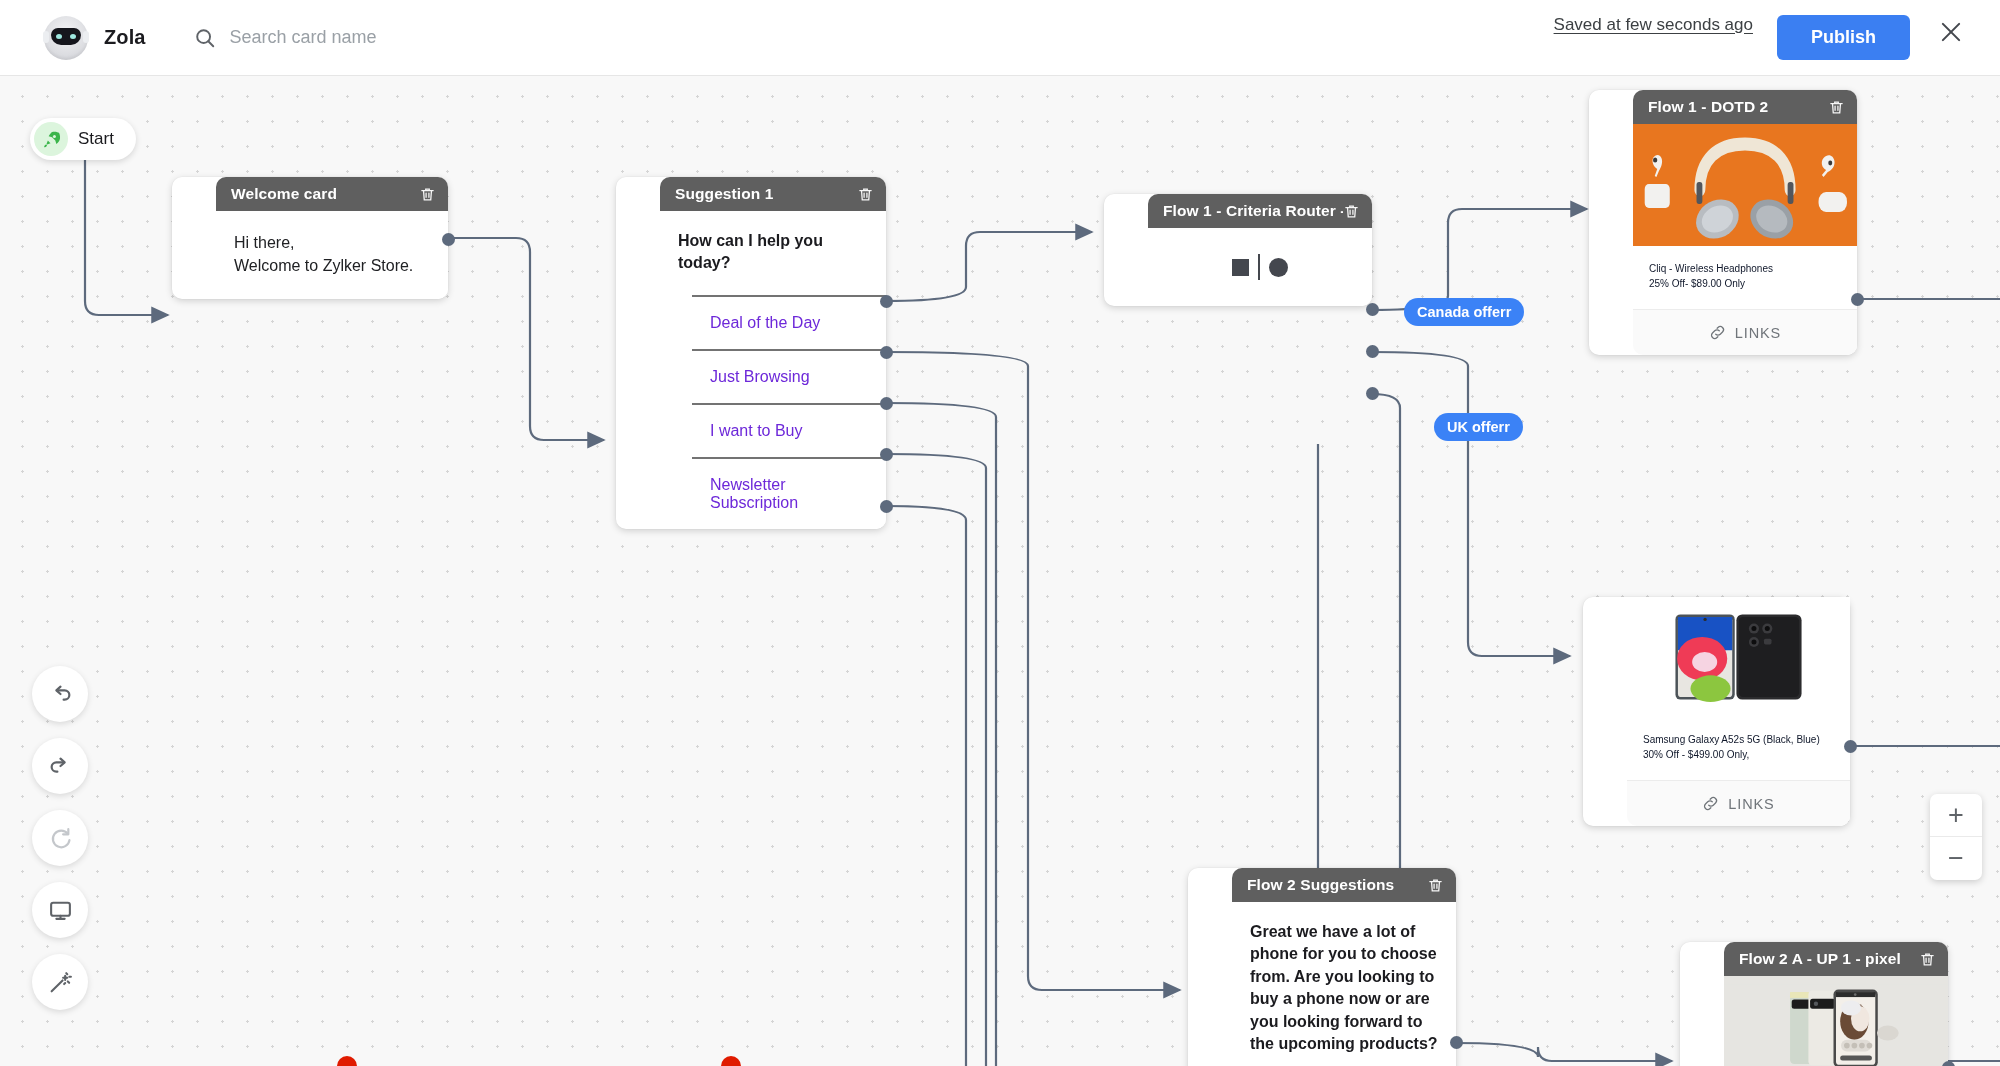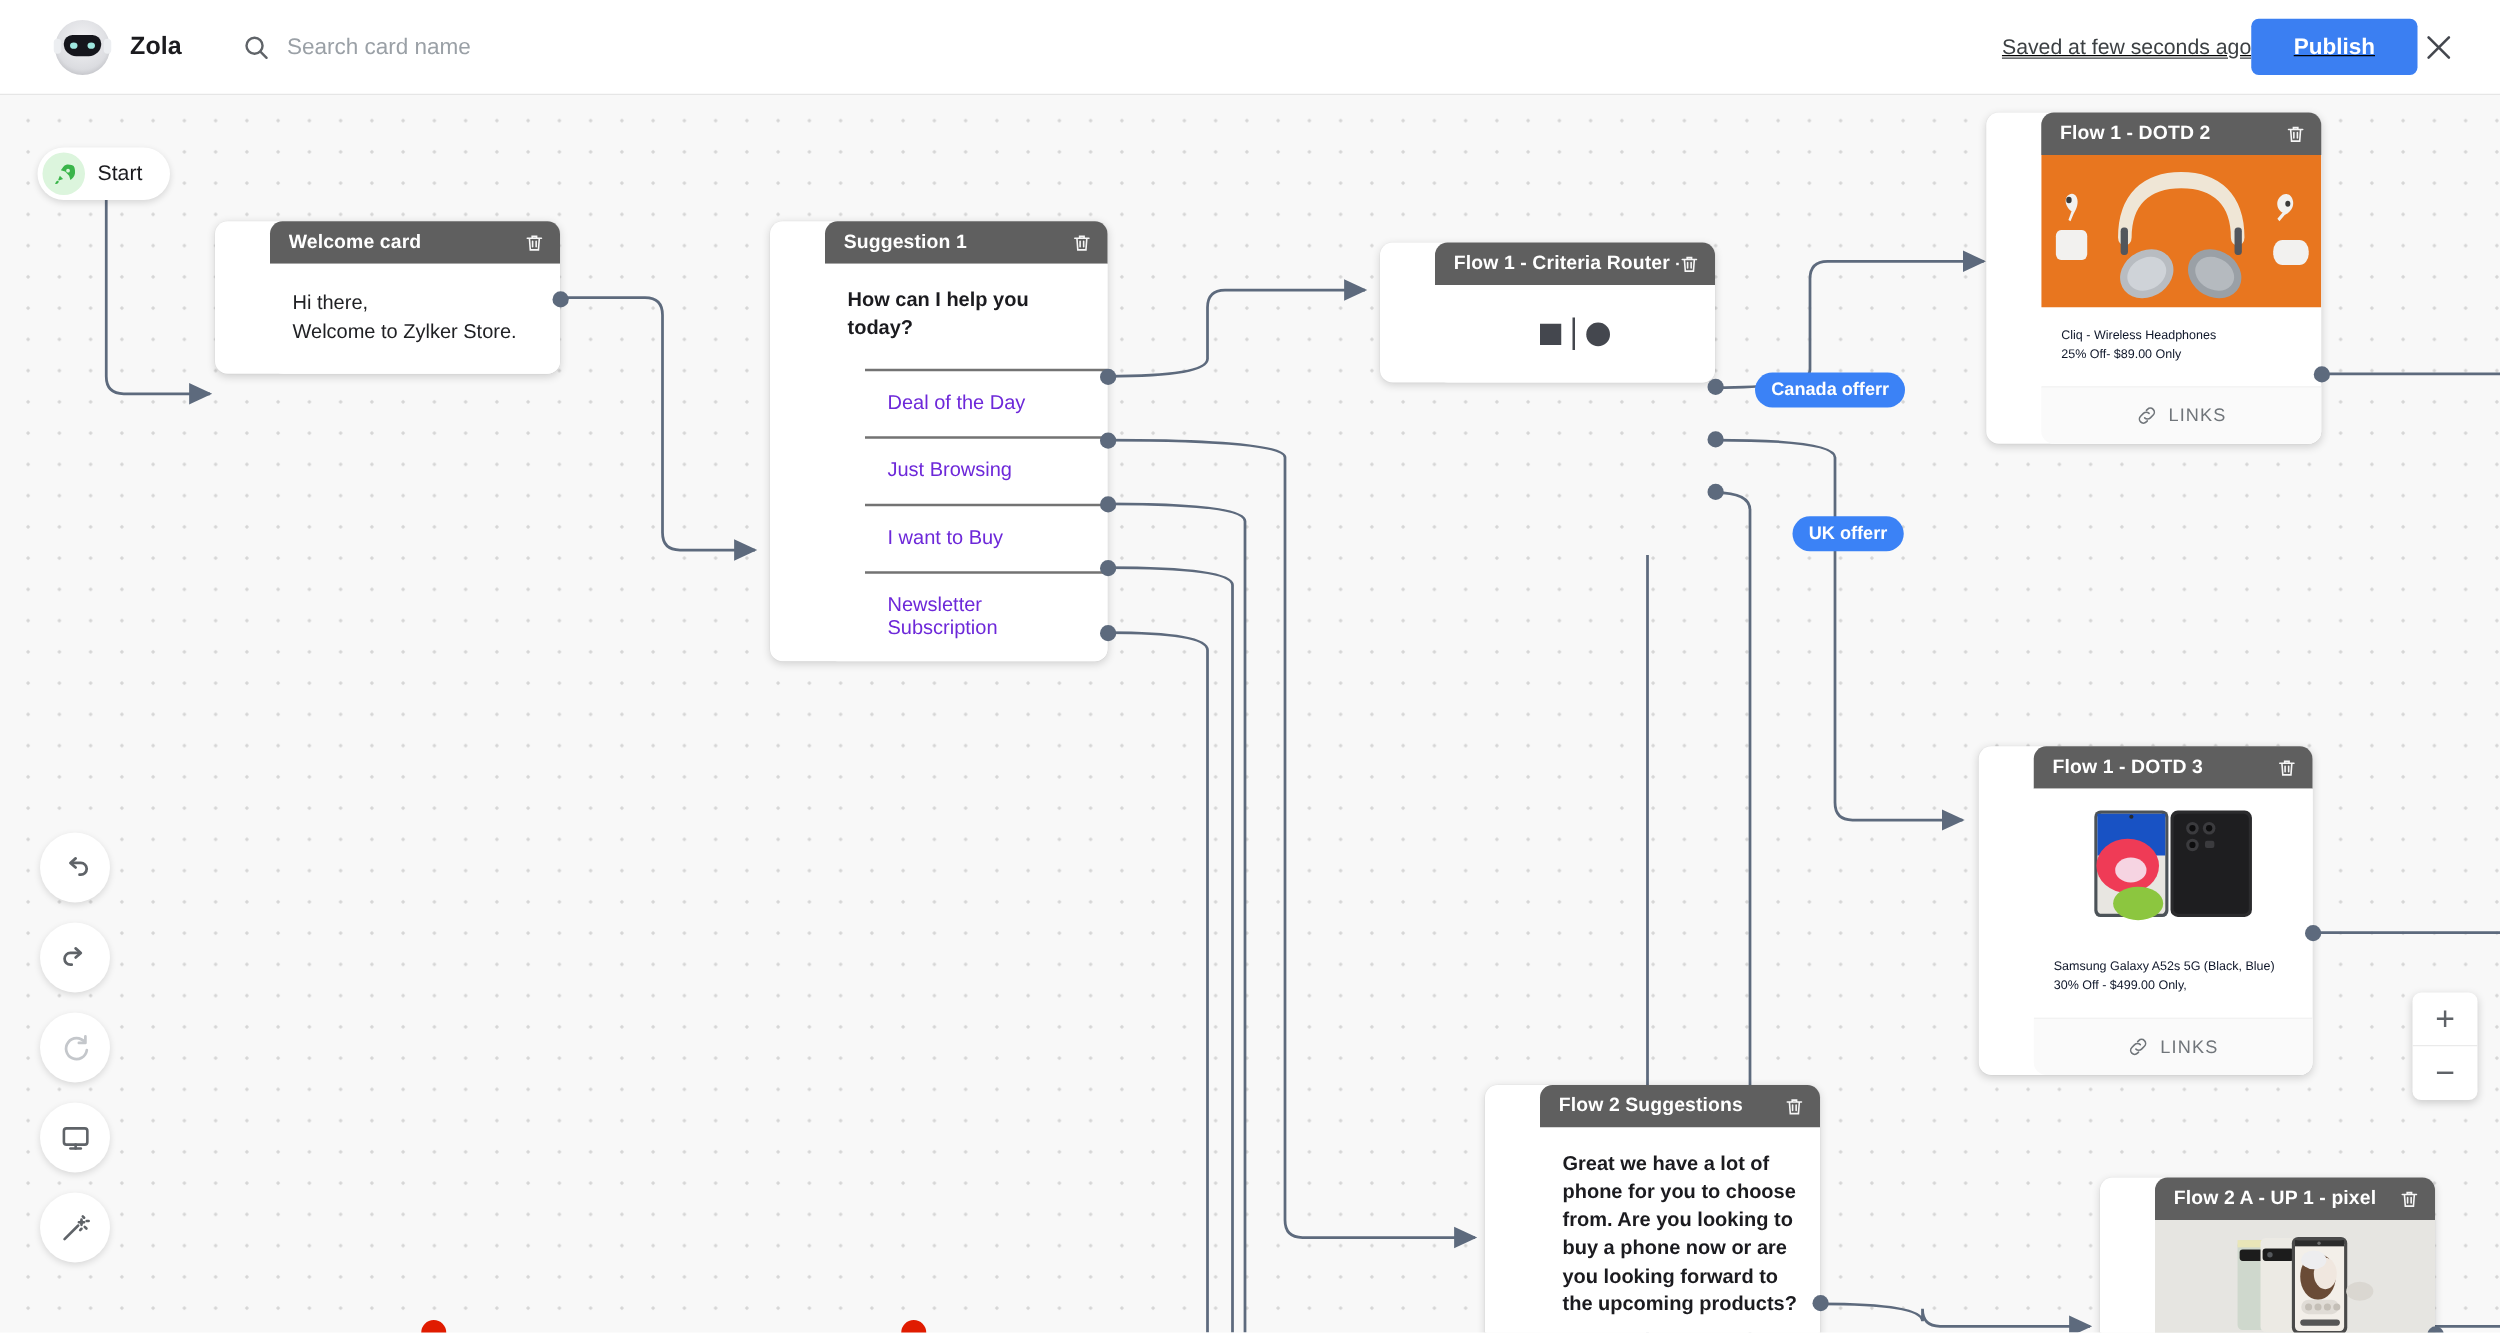--- a/index.html
+++ b/index.html
@@ -52,21 +52,21 @@
   }
   .search-wrap { display: flex; align-items: center; margin-left: 48px; }
   .search-ic { width: 22px; height: 22px; color: #5f6368; }
   .search-input {
     border: none; outline: none; background: transparent;
     font-family: "Liberation Sans", sans-serif;
     font-size: 18px; color: #3c4043; margin-left: 14px; width: 360px;
   }
   .search-input::placeholder { color: #9aa0a6; }
   .header-right {
-    margin-left: auto; display: flex; align-items: center; margin-right: 32px;  text-decoration: underline;
+    margin-left: auto; display: flex; align-items: flex-start; margin-right: 32px; gap: 24px;
   }
   .saved-link {
     font-size: 17px; color: #3c4043; text-decoration: underline;
     text-underline-offset: 3px; cursor: pointer; white-space: nowrap;
   }
   .publish-btn {
     background: #3b7ff2; color: #fff; border: none; border-radius: 6px;
     font-family: "Liberation Sans", sans-serif;
     font-size: 18px; font-weight: 700; padding: 12px 34px; cursor: pointer;
   }
@@ -377,26 +377,20 @@
           <path d="M9.5 14.5a4.5 4.5 0 0 0 6.4 0l3.2-3.2a4.5 4.5 0 0 0-6.4-6.4l-1.2 1.2"></path>
           <path d="M14.5 9.5a4.5 4.5 0 0 0-6.4 0l-3.2 3.2a4.5 4.5 0 0 0 6.4 6.4l1.2-1.2"></path>
         </svg>
         <span>LINKS</span>
       </div>
     </div>
     <div class="port" style="right:-7px; top:203px;"></div>
   </div>
 
   <div class="node" style="left:1583px; top:521px; width:267px;">
-    <div class="node-head">
-      <span class="ttl">Flow 1 - DOTD 3</span>
-      <svg class="trash" viewBox="0 0 24 24" fill="none" stroke="#fff" stroke-width="1.8" stroke-linecap="round">
-        <path d="M4 6.5h16M9.5 6.5V4.4h5v2.1M6.4 6.5l1 13.1h9.2l1-13.1M10 10v6M14 10v6"></path>
-      </svg>
-    </div>
     <div class="node-body">
       <svg class="prod-img" style="height:120px;background:#fff" viewBox="0 0 267 120" preserveAspectRatio="xMidYMid meet">
         <rect width="267" height="120" fill="#ffffff"></rect>
         <g>
           <rect x="58" y="9" width="71" height="102" rx="6" fill="#4c5358"></rect>
           <rect x="61" y="12" width="65" height="96" rx="4" fill="#e8e6e1"></rect>
           <path d="M61 12h65v40H61z" fill="#1852c4"></path>
           <ellipse cx="90" cy="62" rx="30" ry="26" fill="#ef3b56"></ellipse>
           <ellipse cx="93" cy="66" rx="15" ry="12" fill="#f6d4e2"></ellipse>
           <ellipse cx="100" cy="98" rx="24" ry="16" fill="#8cc63f"></ellipse>

